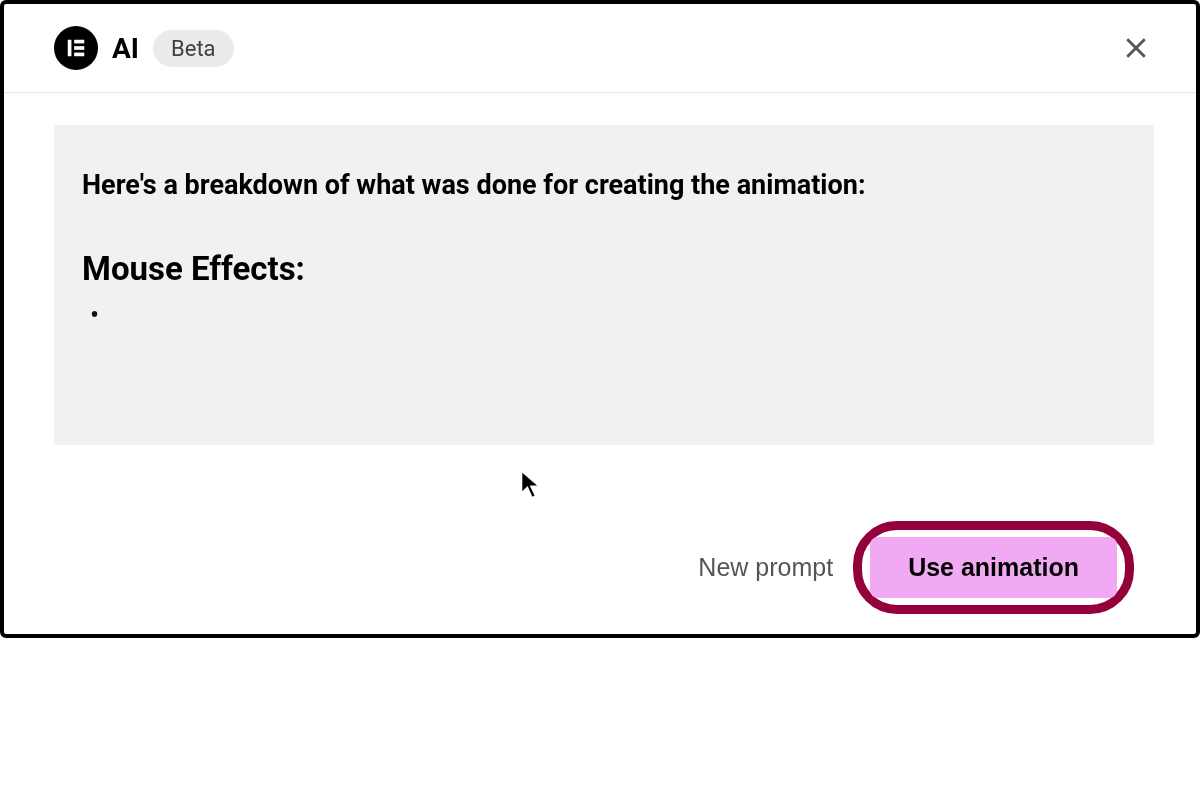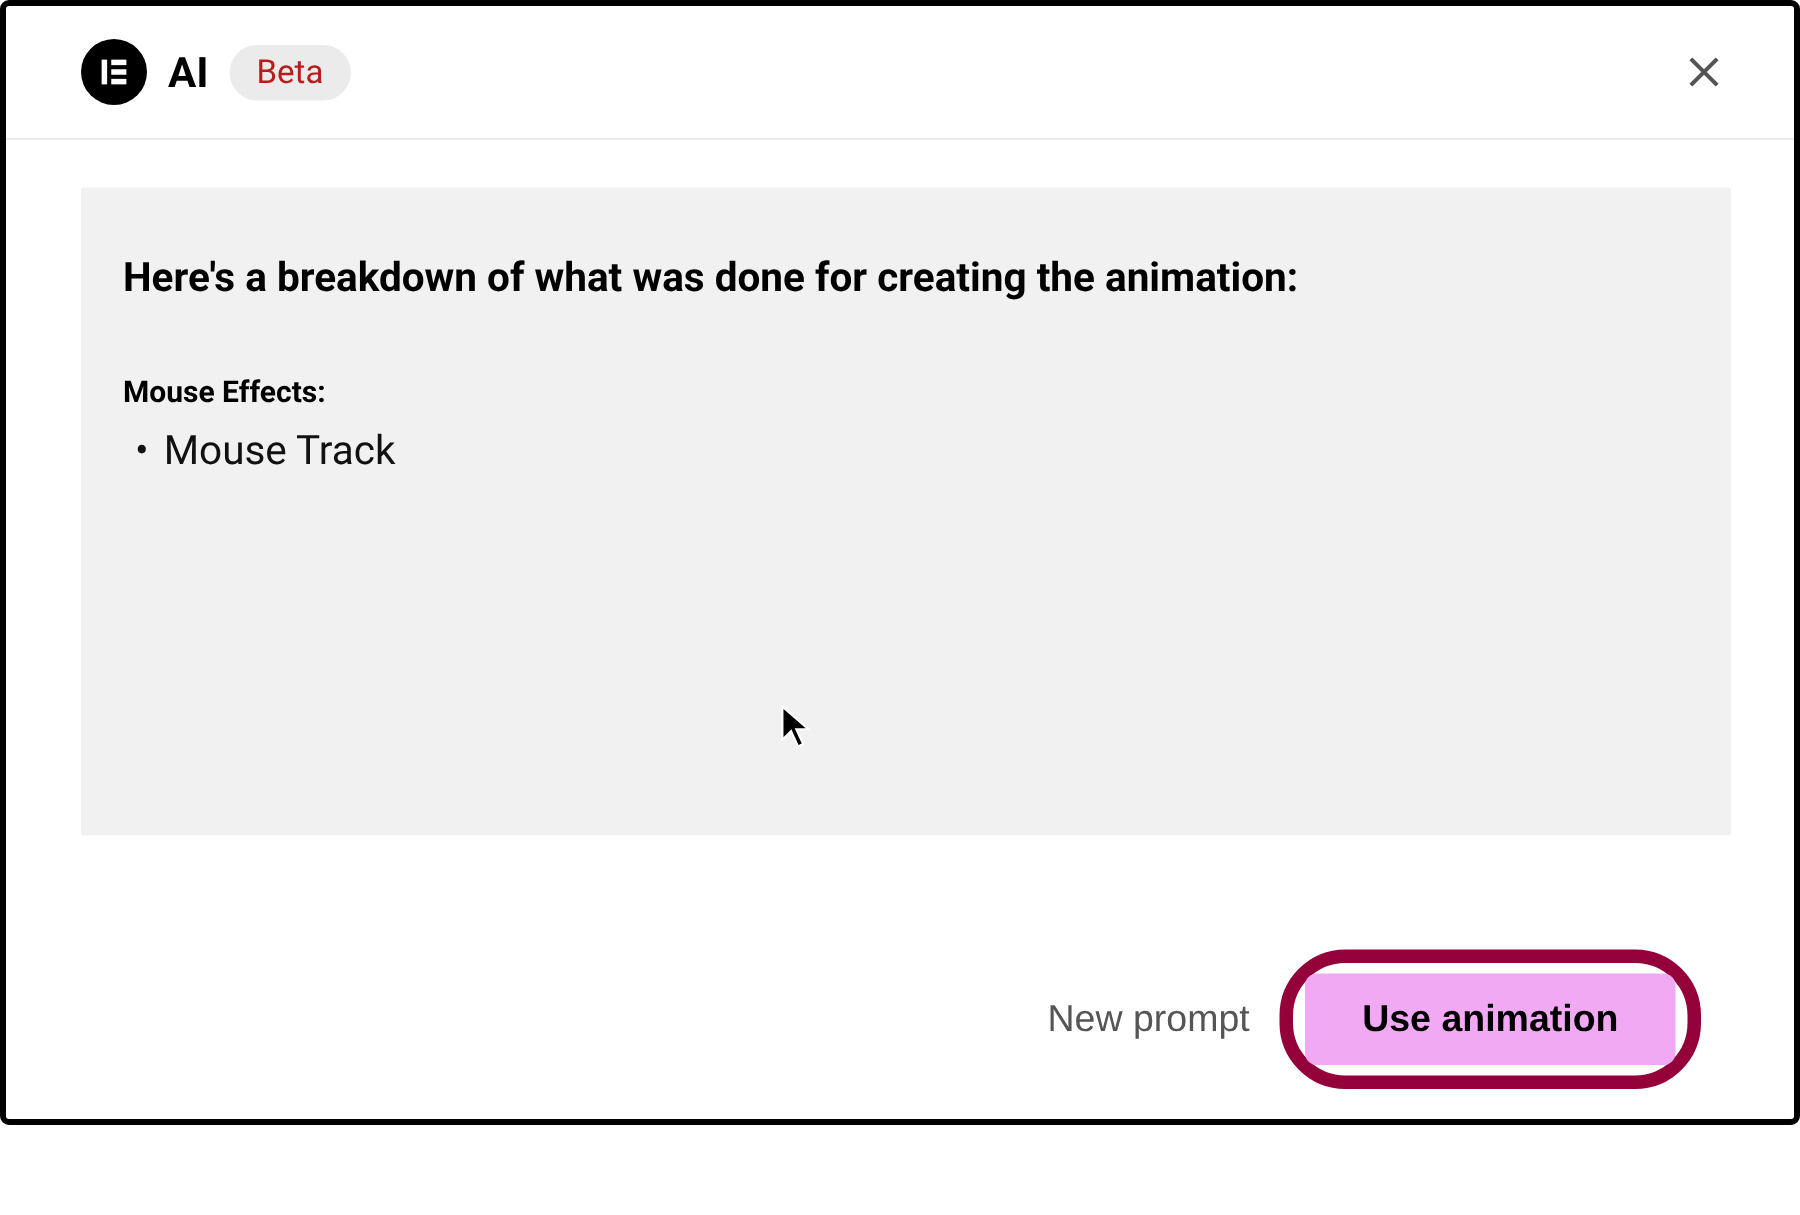--- a/index.html
+++ b/index.html
@@ -9,21 +9,21 @@
     }
     body {
       font-family: -apple-system, BlinkMacSystemFont, "Segoe UI", Roboto, Helvetica, Arial, sans-serif;
       background: #fff;
       width: 1200px;
       height: 810px;
       overflow: hidden;
     }
     .dialog {
       width: 1200px;
-      height: 750px;
+      height: 638px;
       border: 4px solid #000;
       border-radius: 6px;
       background: #fff;
       display: flex;
       flex-direction: column;
     }
     .header {
       display: flex;
       align-items: center;
       padding: 22px 38px 22px 50px;
@@ -44,21 +44,21 @@
       height: 22px;
     }
     .app-title {
       font-size: 28px;
       font-weight: 700;
       color: #000;
       margin-right: 14px;
     }
     .beta-badge {
       background: #ebebeb;
-      color: #b91c1c;
+      color: #404040;
       font-size: 22px;
       padding: 6px 18px;
       border-radius: 20px;
     }
     .header-spacer {
       flex: 1;
     }
     .close-btn {
       width: 44px;
       height: 44px;
@@ -85,21 +85,21 @@
       padding: 44px 28px;
       position: relative;
     }
     .breakdown-title {
       font-size: 27px;
       font-weight: 700;
       color: #000;
       margin-bottom: 48px;
     }
     .section-title {
-      font-size: 20px;
+      font-size: 33px;
       font-weight: 700;
       color: #000;
       margin-bottom: 8px;
     }
     .bullet-line {
       font-size: 27px;
       color: #111;
       line-height: 1.45;
       display: flex;
       align-items: baseline;
@@ -170,21 +170,20 @@
       </svg>
     </div>
   </div>
 
   <div class="body">
     <div class="content-card">
       <div class="breakdown-title">Here's a breakdown of what was done for creating the animation:</div>
       <div class="section-title">Mouse Effects:</div>
       <div class="bullet-line">
         <span class="bullet-dot">•</span>
-        <span>Mouse Track</span>
       </div>
 
       <svg class="cursor" width="26" height="30" viewBox="0 0 20 26">
         <path d="M1 1 L1 20 L6 15 L10 24 L13 22.5 L9 14 L16 14 Z" fill="#000" stroke="#fff" stroke-width="1.2"></path>
       </svg>
     </div>
 
     <div class="footer">
       <button class="btn-secondary">New prompt</button>
       <div class="primary-wrap">

